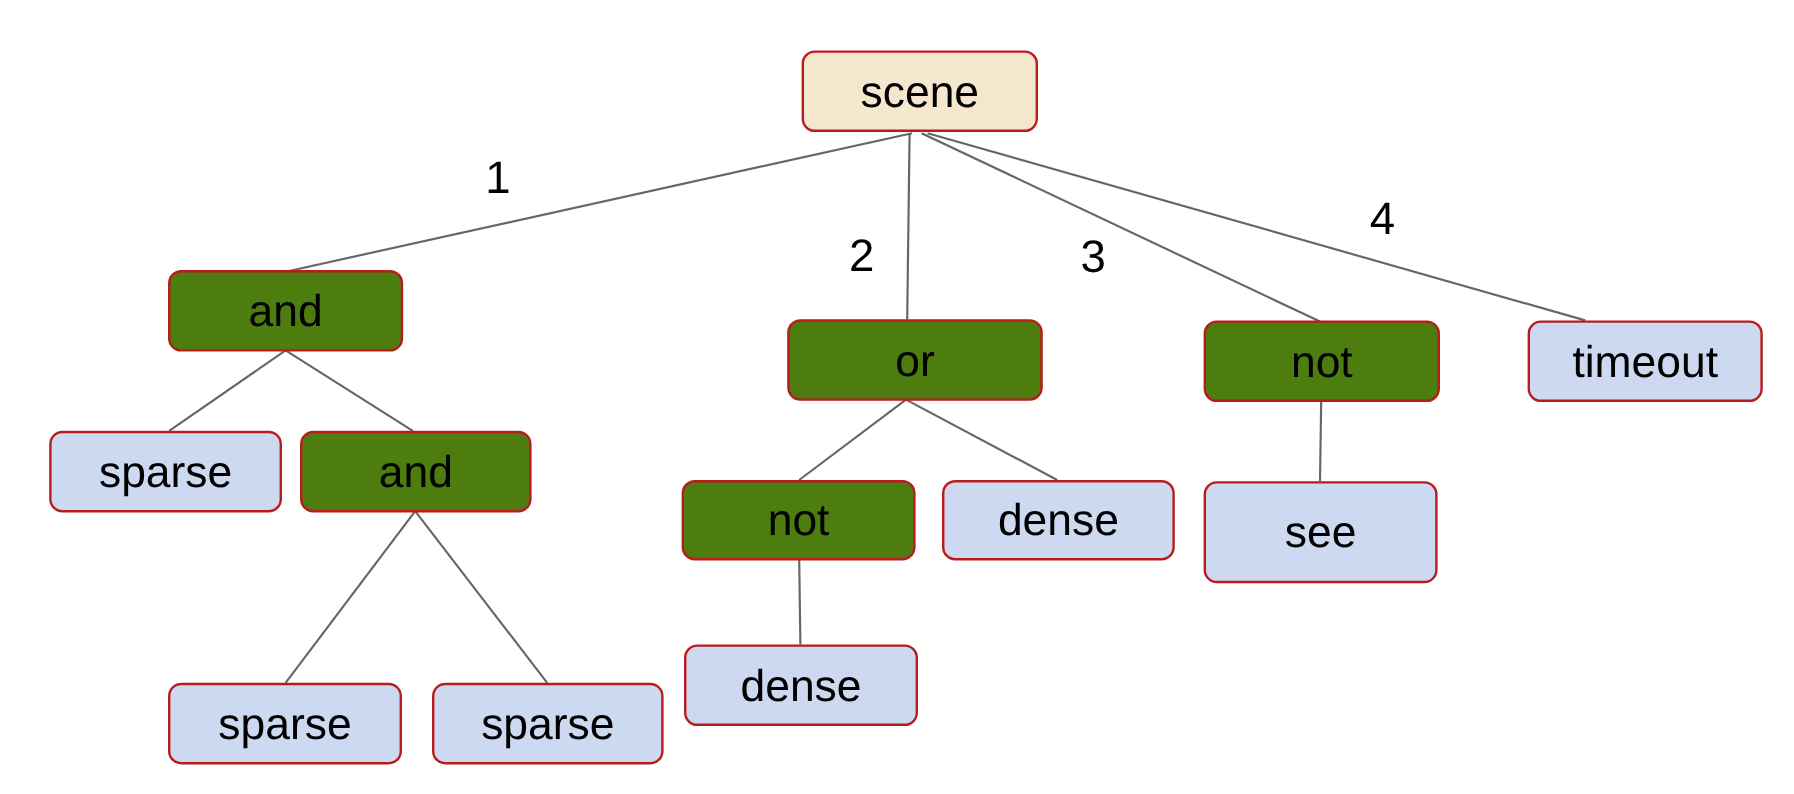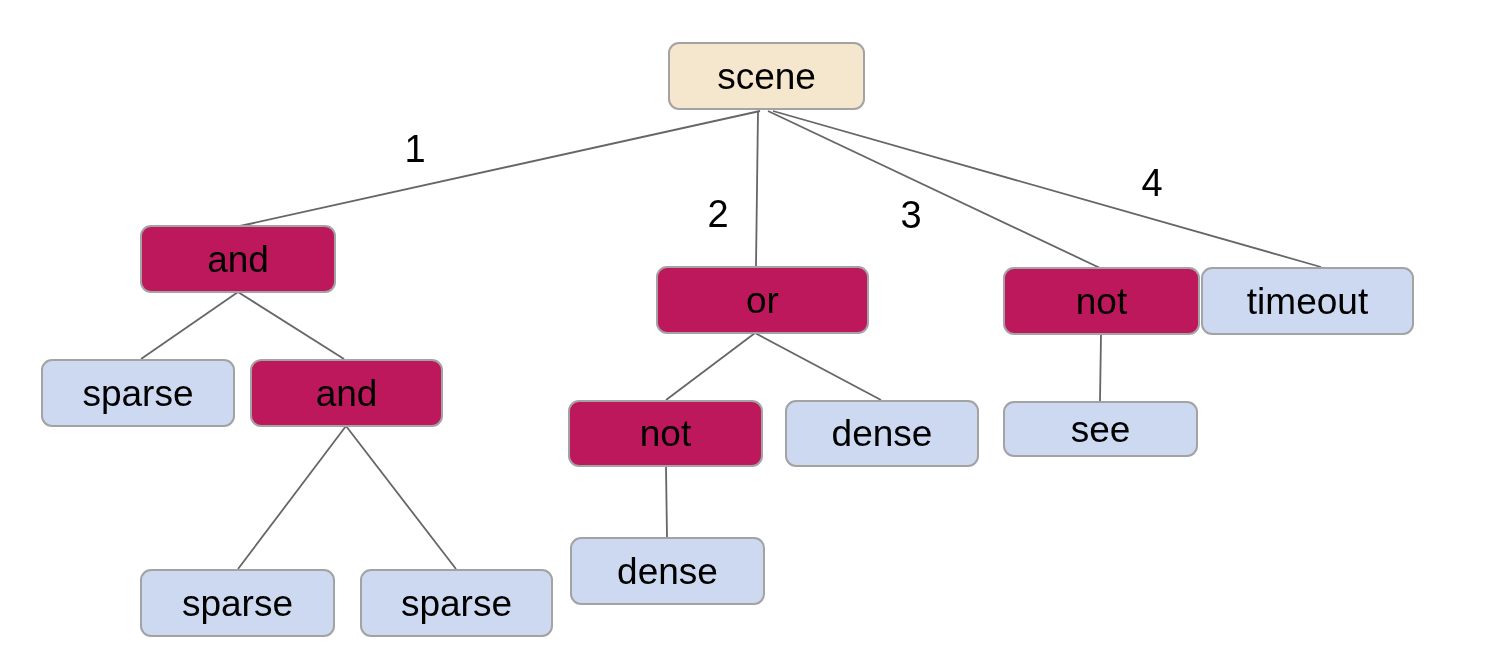--- a/index.html
+++ b/index.html
@@ -25,29 +25,29 @@
   #edges line {
     stroke: #666666;
     stroke-width: 1.8;
   }
   .node {
     position: absolute;
     box-sizing: border-box;
     display: flex;
     align-items: center;
     justify-content: center;
-    border: 2px solid #a3a3a3;
+    border: 2px solid #b91c1c;
     border-radius: 11px;
     font-size: 37px;
     line-height: 1;
     color: #000000;
     white-space: nowrap;
   }
   .node.root { background: #f5e7cd; }
-  .node.op   { background: #be185d; }
+  .node.op   { background: #4d7c0f; }
   .node.leaf { background: #cdd9f0; }
   .edge-label {
     position: absolute;
     transform: translate(-50%, -50%);
     font-size: 38px;
     color: #000000;
     line-height: 1;
   }
 </style>
 </head>
@@ -71,31 +71,31 @@
   </svg>
 
   <div class="node root" style="left:668px;  top:42px;  width:197px; height:68px;">scene</div>
 
   <div class="node op" style="left:140px;  top:225px; width:196px; height:68px;">and</div>
 
   <div class="node op" style="left:656px;  top:266px; width:213px; height:68px;">or</div>
 
   <div class="node op" style="left:1003px; top:267px; width:197px; height:68px;">not</div>
 
-  <div class="node leaf" style="left:1201px; top:267px; width:213px; height:68px;">timeout</div>
+  <div class="node leaf" style="left:1273px; top:267px; width:196px; height:68px;">timeout</div>
 
   <div class="node leaf" style="left:41px;   top:359px; width:194px; height:68px;">sparse</div>
 
   <div class="node op" style="left:250px;  top:359px; width:193px; height:68px;">and</div>
 
   <div class="node op" style="left:568px;  top:400px; width:195px; height:67px;">not</div>
 
   <div class="node leaf" style="left:785px;  top:400px; width:194px; height:67px;">dense</div>
 
-  <div class="node leaf" style="left:1003px; top:401px; width:195px; height:56px;">see</div>
+  <div class="node leaf" style="left:1003px; top:401px; width:195px; height:85px;">see</div>
 
   <div class="node leaf" style="left:140px;  top:569px; width:195px; height:68px;">sparse</div>
 
   <div class="node leaf" style="left:360px;  top:569px; width:193px; height:68px;">sparse</div>
 
   <div class="node leaf" style="left:570px;  top:537px; width:195px; height:68px;">dense</div>
 
   <span class="edge-label" style="left:415px;  top:149px;">1</span>
   <span class="edge-label" style="left:718px;  top:214px;">2</span>
   <span class="edge-label" style="left:911px;  top:215px;">3</span>

